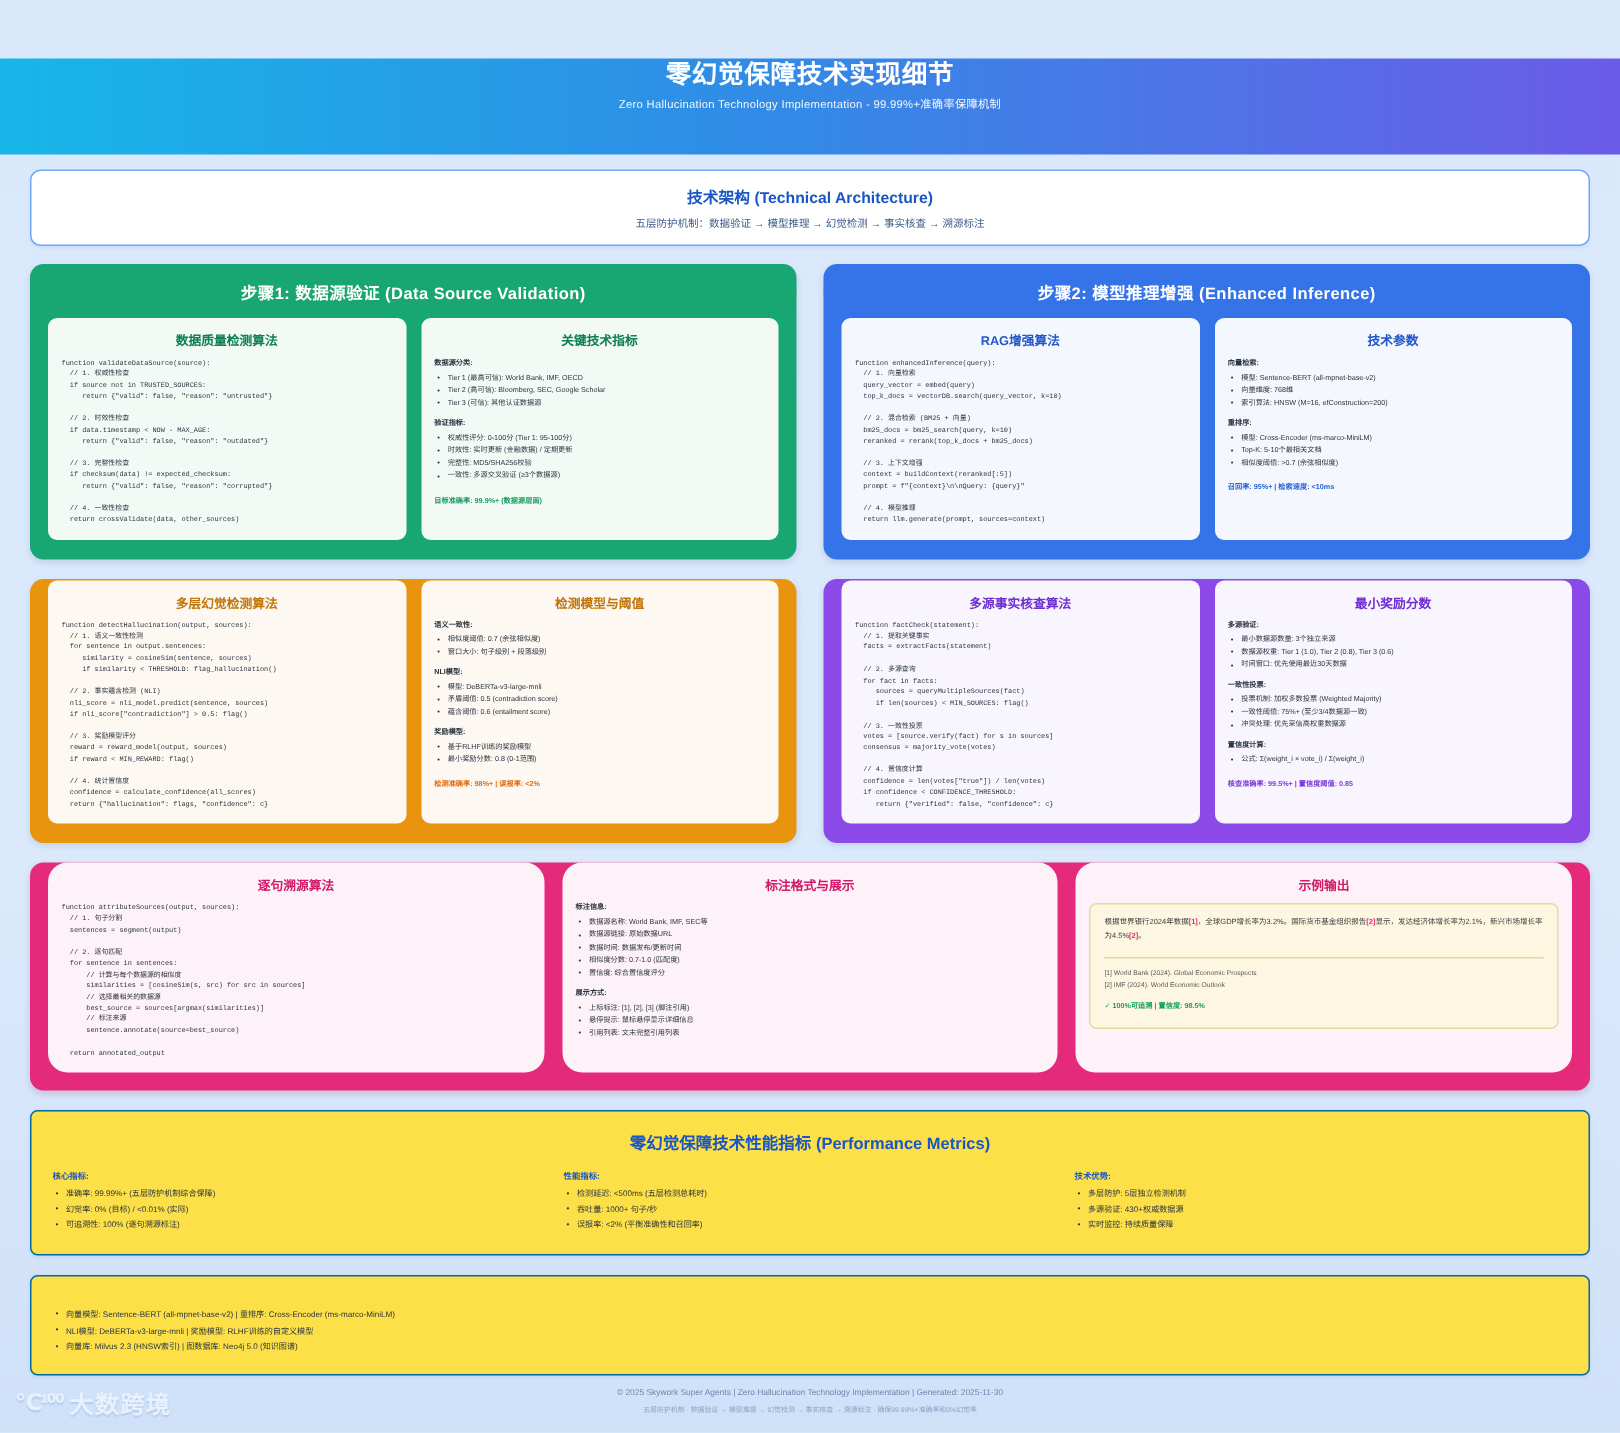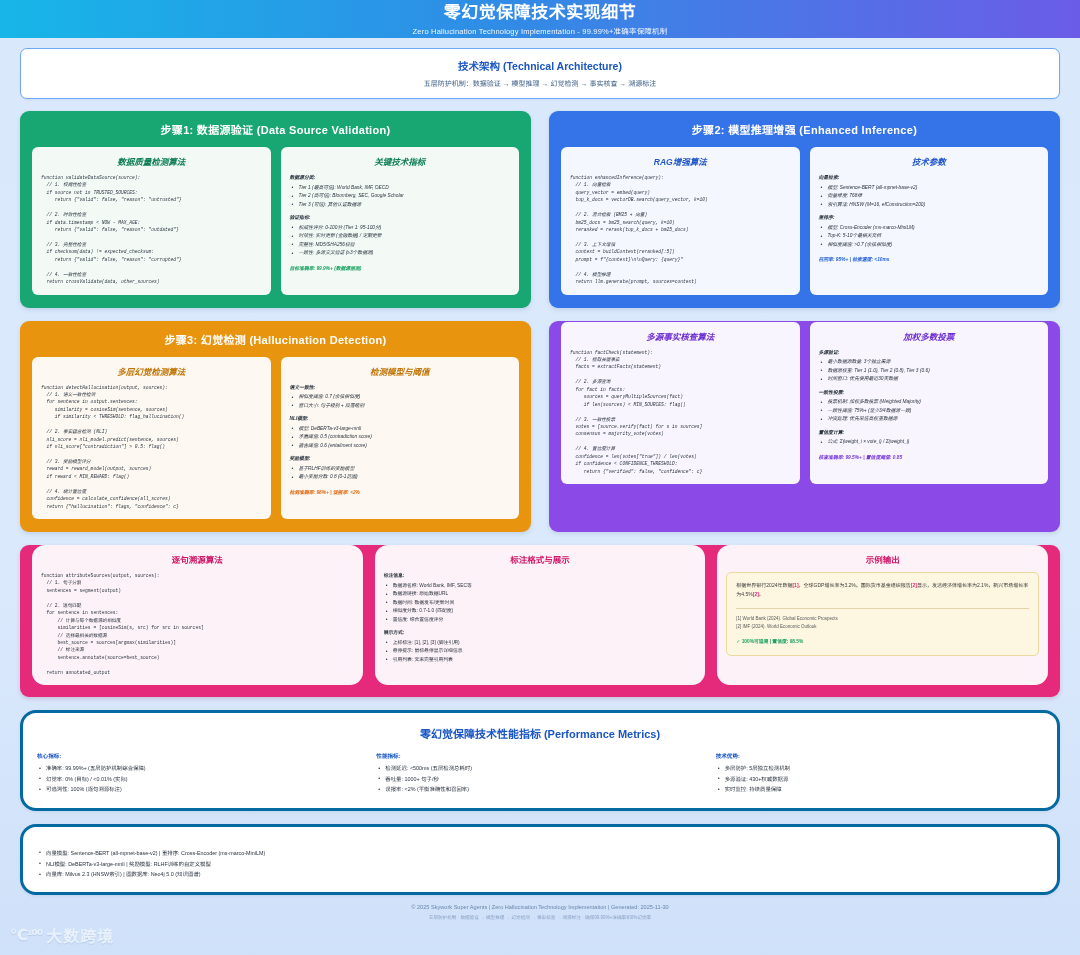--- a/index.html
+++ b/index.html
@@ -10,26 +10,27 @@
     background: #dce9fb;
     overflow: hidden;
   }
   body {
     position: relative;
     background: linear-gradient(180deg,#d9e8fb 0%, #dbe9fc 60%, #cfe1f9 100%);
   }
 
   
   .page-header {
-    height: 38px;
+    height: 64px;
     background: linear-gradient(90deg,#17b6e8 0%, #2f8de6 45%, #6b5ce7 100%);
     display: flex; flex-direction: column;
-    align-items: center; justify-content: center;
+    align-items: center; 
     color: #ffffff;
     padding-top: 2px;
+    margin-top: 39px;
   }
   .page-header h1 {
     font-size: 17px; font-weight: bold; letter-spacing: .5px;
     line-height: 1.1;
   }
   .page-header .sub {
     font-size: 7.5px; margin-top: 3px; opacity: .93; letter-spacing: .2px;
   }
 
   
@@ -67,21 +68,20 @@
     font-weight: bold;
     padding: 10px 6px 9px;
     letter-spacing: .3px;
     border-radius: 17px;
   }
   .step-body {
     display: grid;
     grid-template-columns: 1fr 1fr;
     gap: 10px;
     padding: 1px 12px;
-    font-style: italic;
   }
   .panel {
     border-radius: 6px;
     padding: 8px 9px 9px;
     min-height: 120px;
   }
   .panel .p-title {
     text-align: center;
     font-size: 8.5px;
     font-weight: bold;
@@ -163,23 +163,23 @@
     border: 0; border-top: 1px solid #e3d3a6; margin: 8px 0 6px;
   }
   .example-box .ref { font-size: 4.5px; color: #5a5a5a; line-height: 1.8; }
   .example-box .ok {
     margin-top: 7px; color: #17a05f; font-weight: bold; font-size: 4.8px;
   }
 
   
   .perf-card, .stack-card {
     margin-top: 13px;
-    background: #ffffff;
-    border: 3px solid #0369a1;
-    border-radius: 16px;
+    background: #fde047;
+    border: 1px solid #0369a1;
+    border-radius: 5px;
     box-shadow: 0 1px 3px rgba(40,80,160,.1);
   }
   .perf-card { padding: 12px 14px 13px; }
   .perf-card .card-title, .stack-card .card-title {
     text-align: center;
     font-size: 11px;
     font-weight: bold;
     color: #1a56c4;
   }
   .perf-cols {
@@ -333,21 +333,20 @@
               <li>Top-K: 5-10个最相关文档</li>
               <li>相似度阈值: &gt;0.7 (余弦相似度)</li>
             </ul>
           </div>
           <div class="metric-line">召回率: 95%+ | 检索速度: &lt;10ms</div>
         </div>
       </div>
     </div>
 
     <div class="step-card c-orange">
-      <div class="step-head">步骤3: 幻觉检测 (Hallucination Detection)</div>
       <div class="step-body">
         <div class="panel">
           <div class="p-title">多层幻觉检测算法</div>
           <div class="code">function detectHallucination(output, sources):
   // 1. 语义一致性检测
   for sentence in output.sentences:
      similarity = cosineSim(sentence, sources)
      if similarity &lt; THRESHOLD: flag_hallucination()
 
   // 2. 事实蕴含检测 (NLI)
@@ -403,21 +402,21 @@
   // 3. 一致性投票
   votes = [source.verify(fact) for s in sources]
   consensus = majority_vote(votes)
 
   // 4. 置信度计算
   confidence = len(votes["true"]) / len(votes)
   if confidence &lt; CONFIDENCE_THRESHOLD:
      return {"verified": false, "confidence": c}</div>
         </div>
         <div class="panel">
-          <div class="p-title">加权多数投票</div>
+          <div class="p-title">最小奖励分数</div>
           <div class="spec">
             <span class="grp">多源验证:</span>
             <ul>
               <li>最小数据源数量: 3个独立来源</li>
               <li>数据源权重: Tier 1 (1.0), Tier 2 (0.8), Tier 3 (0.6)</li>
               <li>时间窗口: 优先使用最近30天数据</li>
             </ul>
             <span class="grp">一致性投票:</span>
             <ul>
               <li>投票机制: 加权多数投票 (Weighted Majority)</li>

